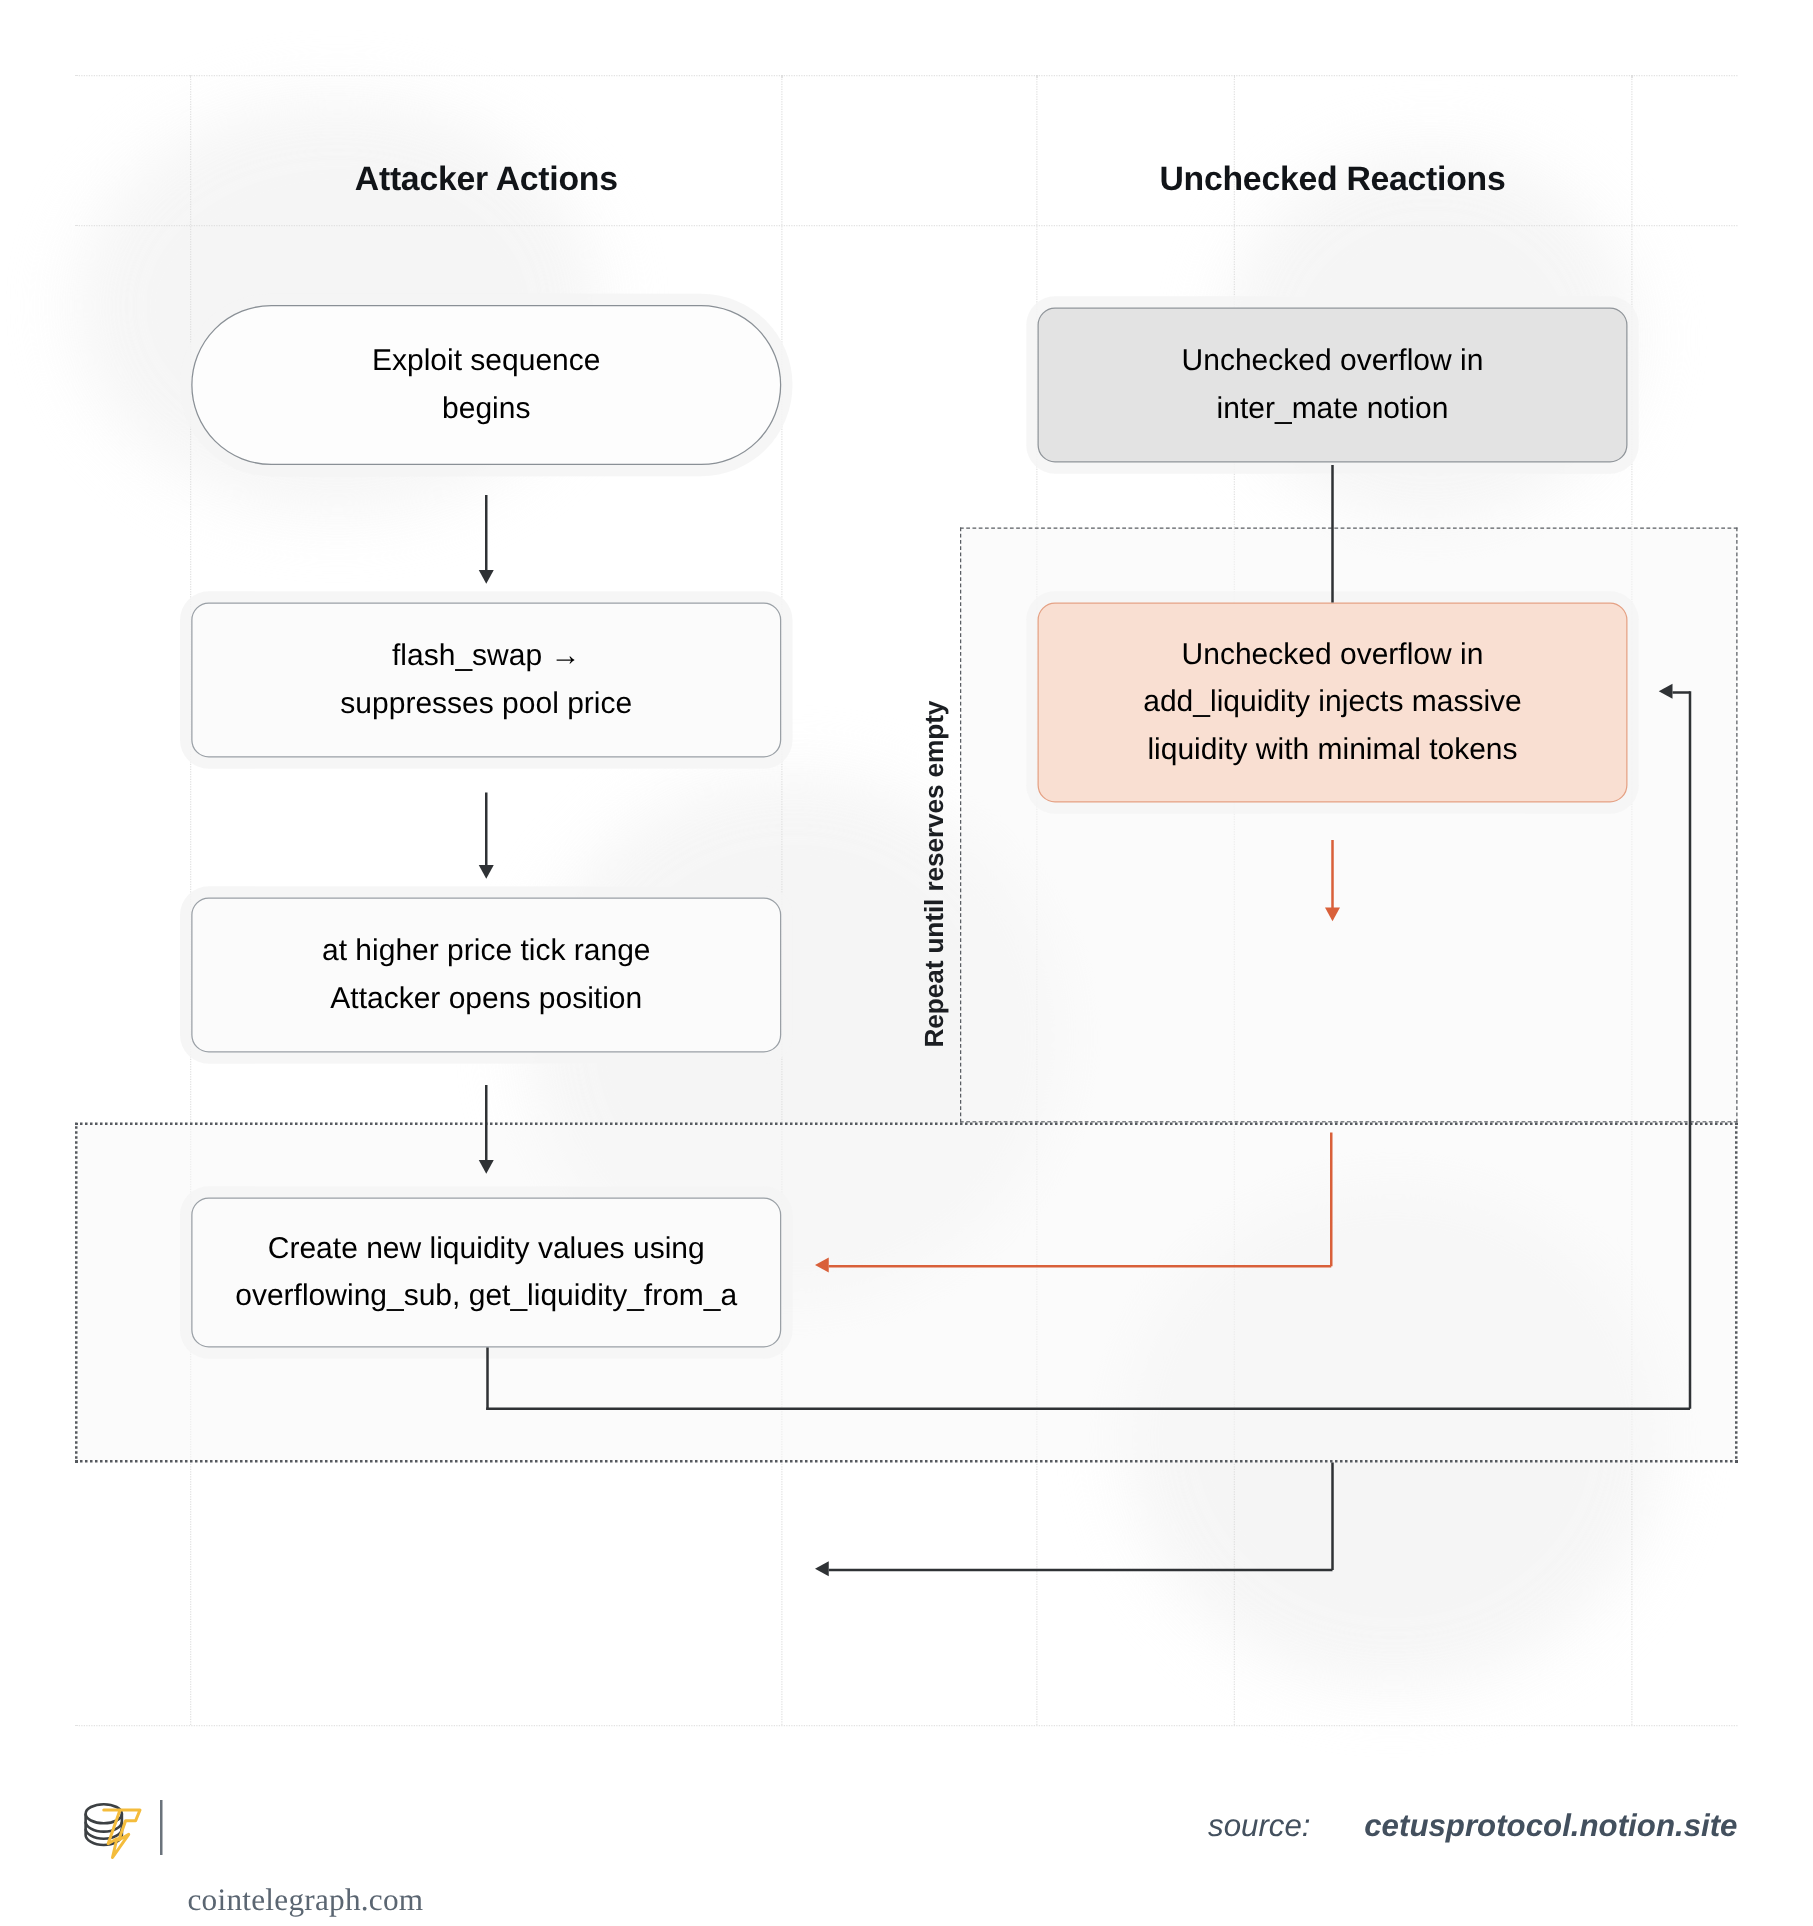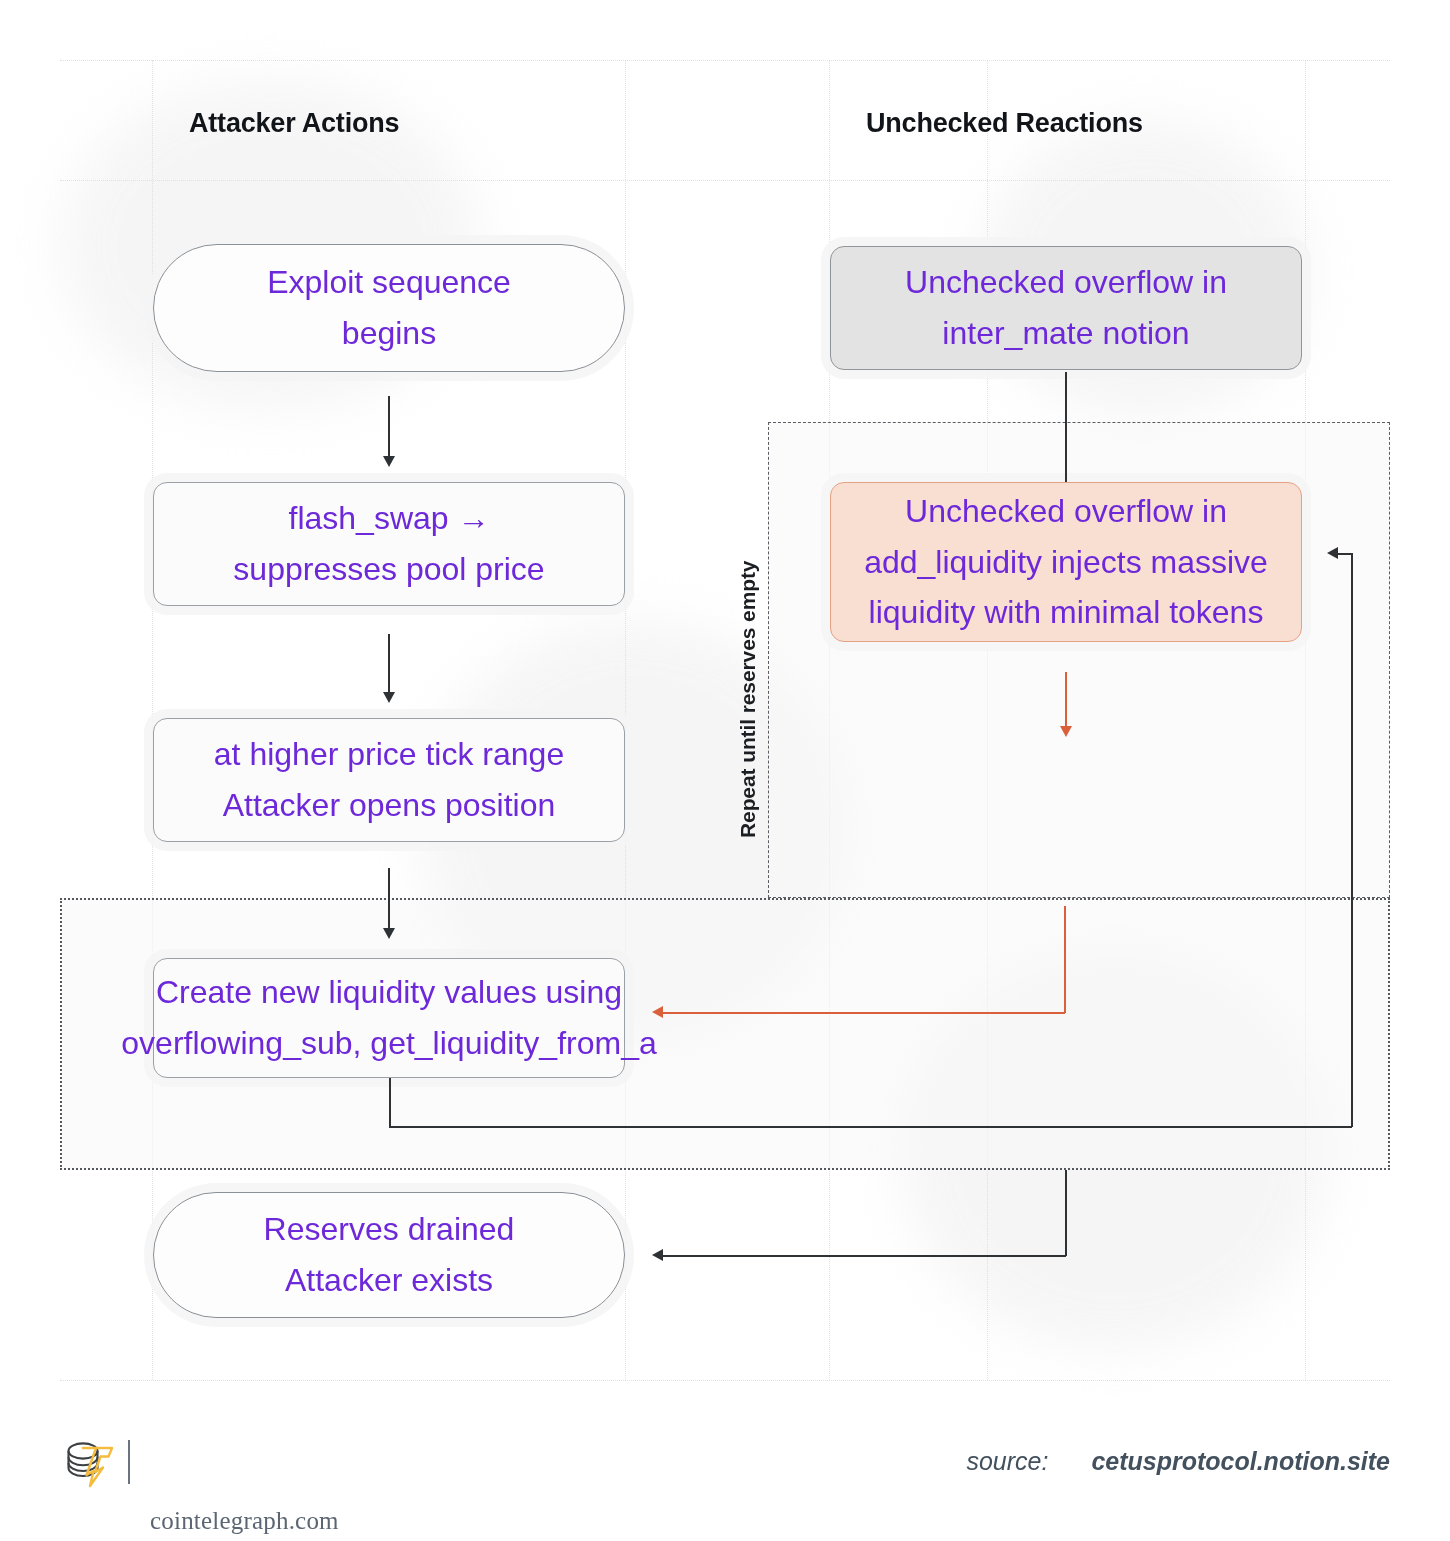--- a/index.html
+++ b/index.html
@@ -39,33 +39,35 @@
     opacity: .85;
   }
 
   
   .col-header {
     position: absolute;
     font-size: 27px;
     font-weight: bold;
     color: #111418;
     letter-spacing: -0.2px;
-    white-space: nowrap;
+    text-align: center;
+    white-space: nowrap;
+    margin-top: 20px;
   }
 
   
   .node {
     position: absolute;
     display: flex;
     align-items: center;
     justify-content: center;
     text-align: center;
-    font-size: 32px;
+    font-size: 24px;
     line-height: 1.58;
-    color: #6d28d9;
+    color: #000000;
     padding: 8px 18px;
     box-shadow: 0 0 0 9px rgba(244,244,244,.85);
   }
   .node .lines { display: block; }
   .node .lines > span { display: block; white-space: nowrap; }
 
   .node.plain {
     background: #fbfbfb;
     border: 1.4px solid #9aa0a6;
     border-radius: 14px;
@@ -213,26 +215,20 @@
     </span>
   </div>
 
   <div class="node plain" style="left:153px; top:958px; width:472px; height:120px;">
     <span class="lines">
       <span>Create new liquidity values using</span>
       <span>overflowing_sub, get_liquidity_from_a</span>
     </span>
   </div>
 
-  <div class="node pill" style="left:153px; top:1192px; width:472px; height:126px;">
-    <span class="lines">
-      <span>Reserves drained</span>
-      <span>Attacker exists</span>
-    </span>
-  </div>
 
   <div class="node gray" style="left:830px; top:246px; width:472px; height:124px;">
     <span class="lines">
       <span>Unchecked overflow in</span>
       <span>inter_mate notion</span>
     </span>
   </div>
 
   <div class="node orange" style="left:830px; top:482px; width:472px; height:160px;">
     <span class="lines">

